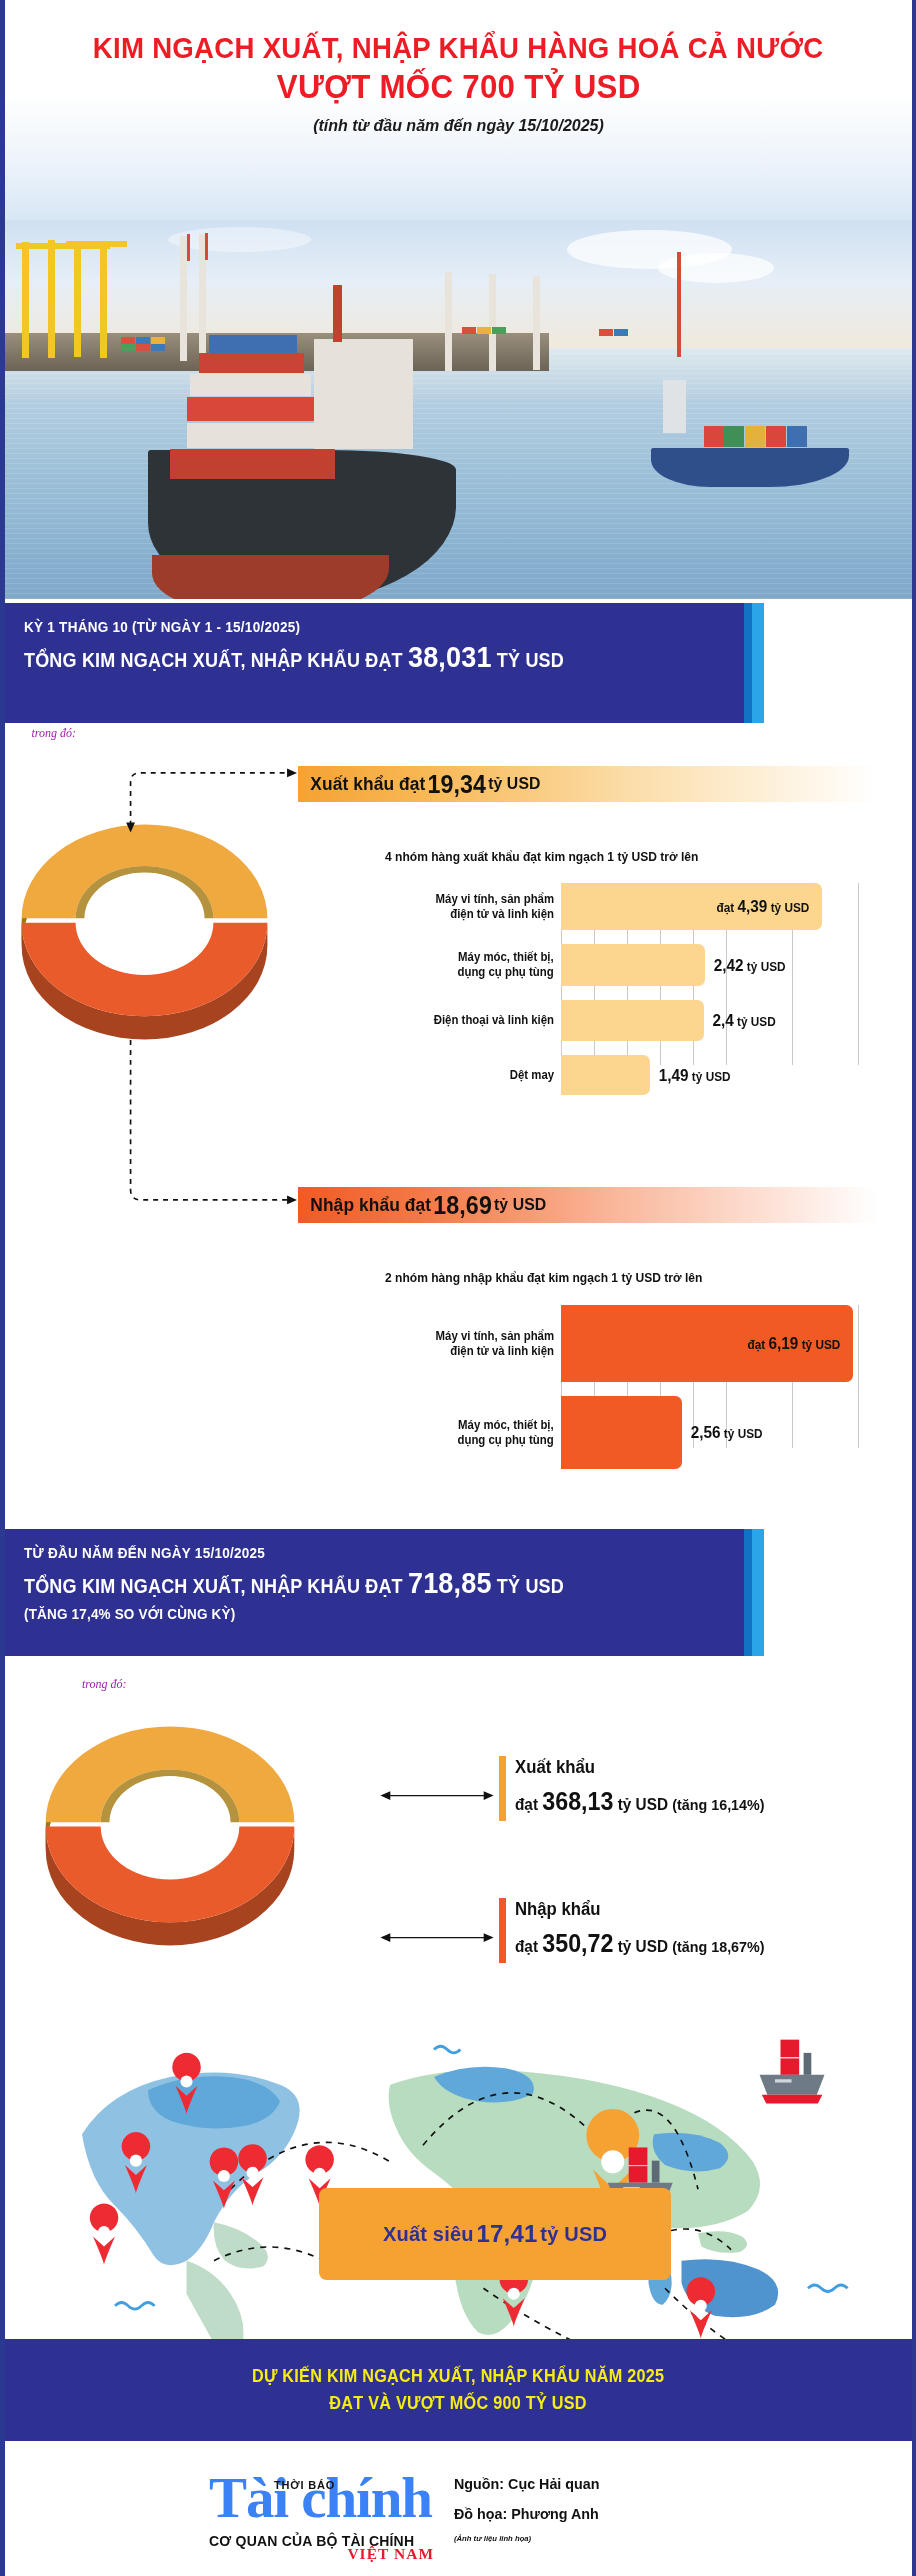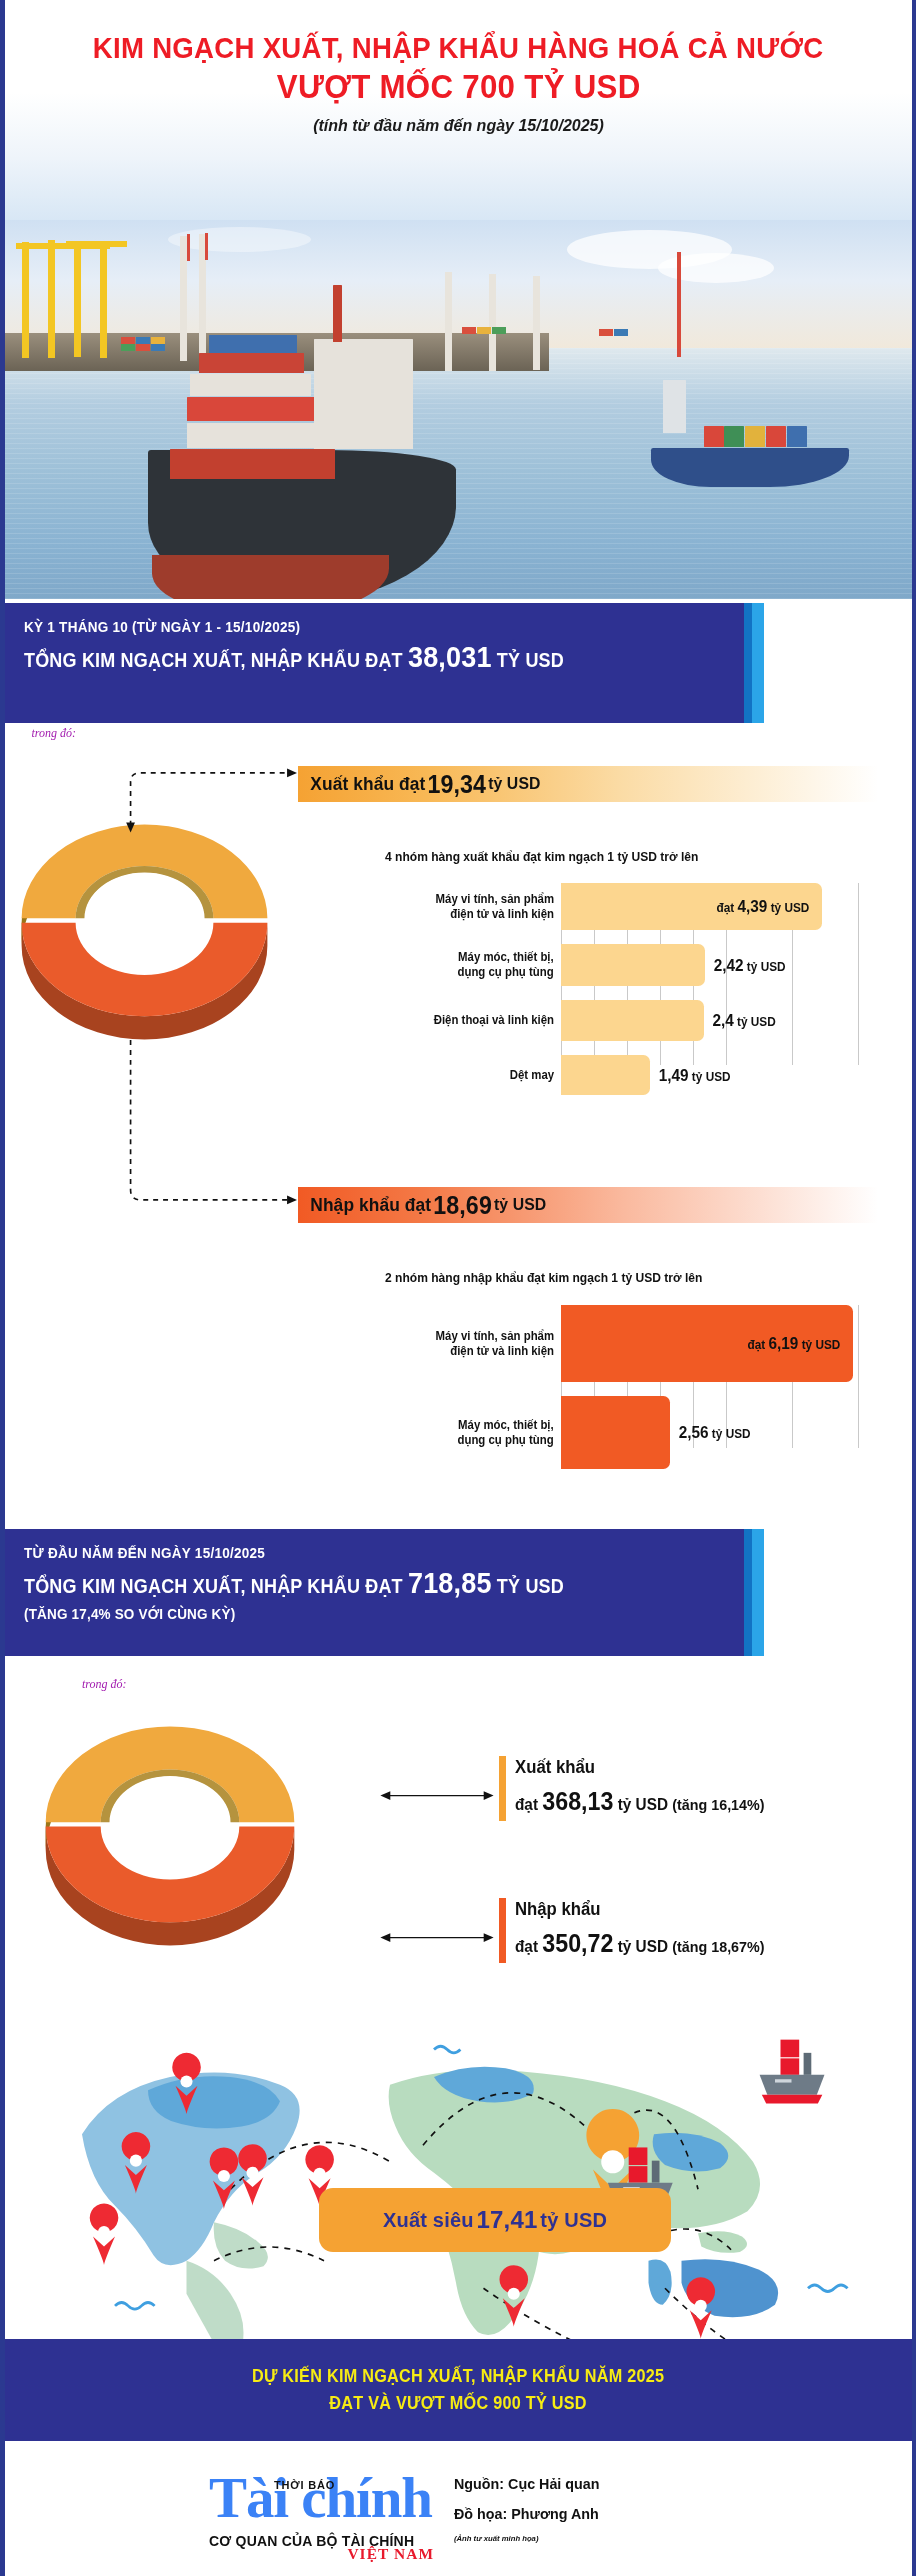--- a/index.html
+++ b/index.html
@@ -494,21 +494,21 @@
     <div class="grid" style="left:297px;"></div>
 
     <div class="brow" style="height:77px;">
       <div class="blabel">Máy vi tính, sản phẩm<br>điện tử và linh kiện</div>
       <div class="bbar imp" style="width:292px;height:77px;">
         <span class="bval inside">đạt <span class="n">6,19</span> tỷ USD</span>
       </div>
     </div>
     <div class="brow" style="height:73px;">
       <div class="blabel">Máy móc, thiết bị,<br>dụng cụ phụ tùng</div>
-      <div class="bbar imp" style="width:109px;height:73px;padding-left:47px;">
+      <div class="bbar imp" style="width:121px;height:73px;padding-left:47px;">
         <span class="bval outside"><span class="n">2,56</span> tỷ USD</span>
       </div>
     </div>
   </div>
 
   <div class="banner" style="top:1529px;width:759px;height:127px;">
     <div class="bar-mid" style="right:12px;"></div>
     <div class="bar-light" style="right:0;"></div>
     <div class="banner-line1">TỪ ĐẦU NĂM ĐẾN NGÀY 15/10/2025</div>
     <div class="banner-line2">
@@ -653,39 +653,39 @@
         <rect x="1096" y="248" width="14" height="40" fill="#5e6b76"></rect>
         <rect x="1054" y="224" width="34" height="32" fill="#e8192c"></rect>
         <rect x="1054" y="258" width="34" height="30" fill="#e8192c"></rect>
         <path d="M 1016 288 L 1134 288 L 1120 324 L 1030 324 Z" fill="#6e7b87"></path>
         <path d="M 1020 324 L 1130 324 L 1122 340 L 1028 340 Z" fill="#e8192c"></path>
         <rect x="1044" y="296" width="30" height="6" fill="#cfd6dc"></rect>
       </g>
     </svg>
   </div>
 
-  <div class="surplus" style="left:314px;top:2188px;width:352px;height:64px;border-radius:14px;">
+  <div class="surplus" style="left:314px;top:2188px;width:352px;height:92px;">
     <span>Xuất siêu</span>
     <span class="n">17,41</span>
     <span>tỷ USD</span>
   </div>
 
   <div class="forecast" style="top:2339px;height:102px;">
     <div>DỰ KIẾN KIM NGẠCH XUẤT, NHẬP KHẨU NĂM 2025</div>
     <div>ĐẠT VÀ VƯỢT MỐC 900 TỶ USD</div>
   </div>
 
   <div class="footer" style="top:2441px;height:135px;">
     <div class="logo">
       <div class="logo-thoibao">THỜI BÁO</div>
       <div class="logo-main">Tài chính</div>
       <div class="logo-sub">CƠ QUAN CỦA BỘ TÀI CHÍNH</div>
       <div class="logo-vn">VIỆT NAM</div>
     </div>
     <div class="credits">
       <div class="c">Nguồn: Cục Hải quan</div>
       <div class="c">Đồ họa: Phương Anh</div>
-      <div class="tiny">(Ảnh tư xuất minh họa)</div>
+      <div class="tiny">(Ảnh tư liệu linh họa)</div>
     </div>
   </div>
 
 </div>
 
 
 </body></html>

